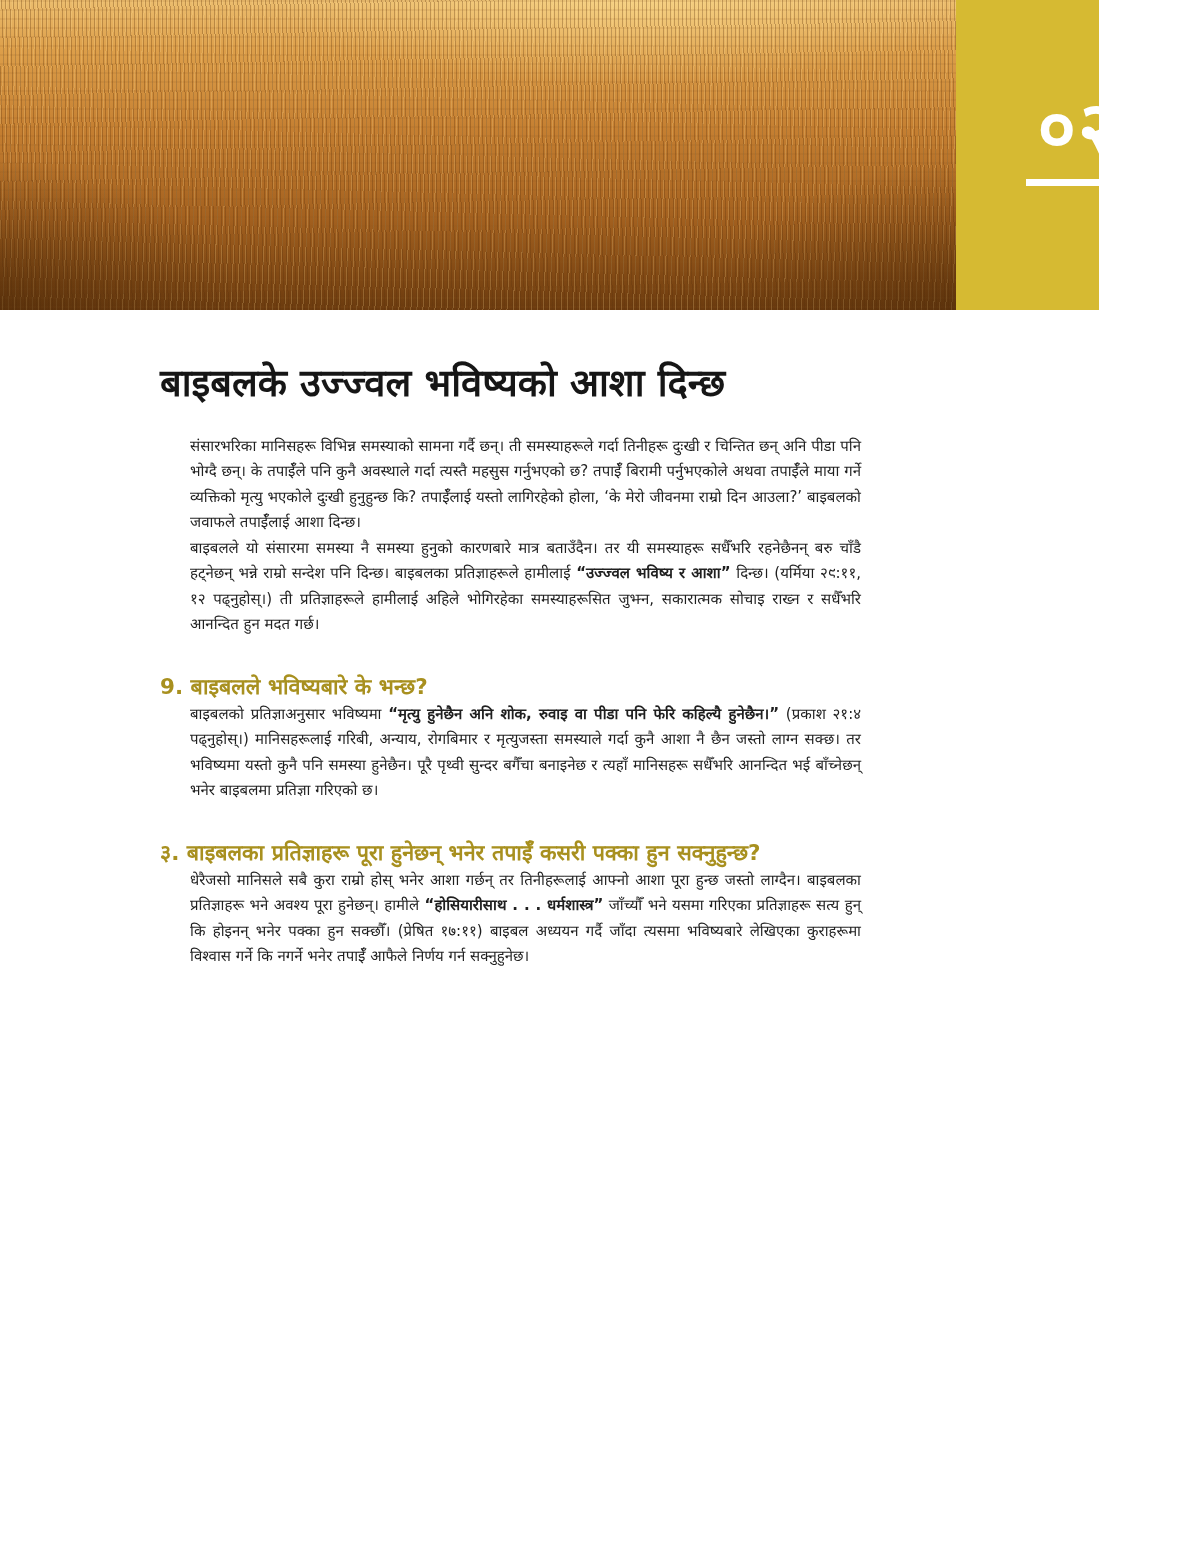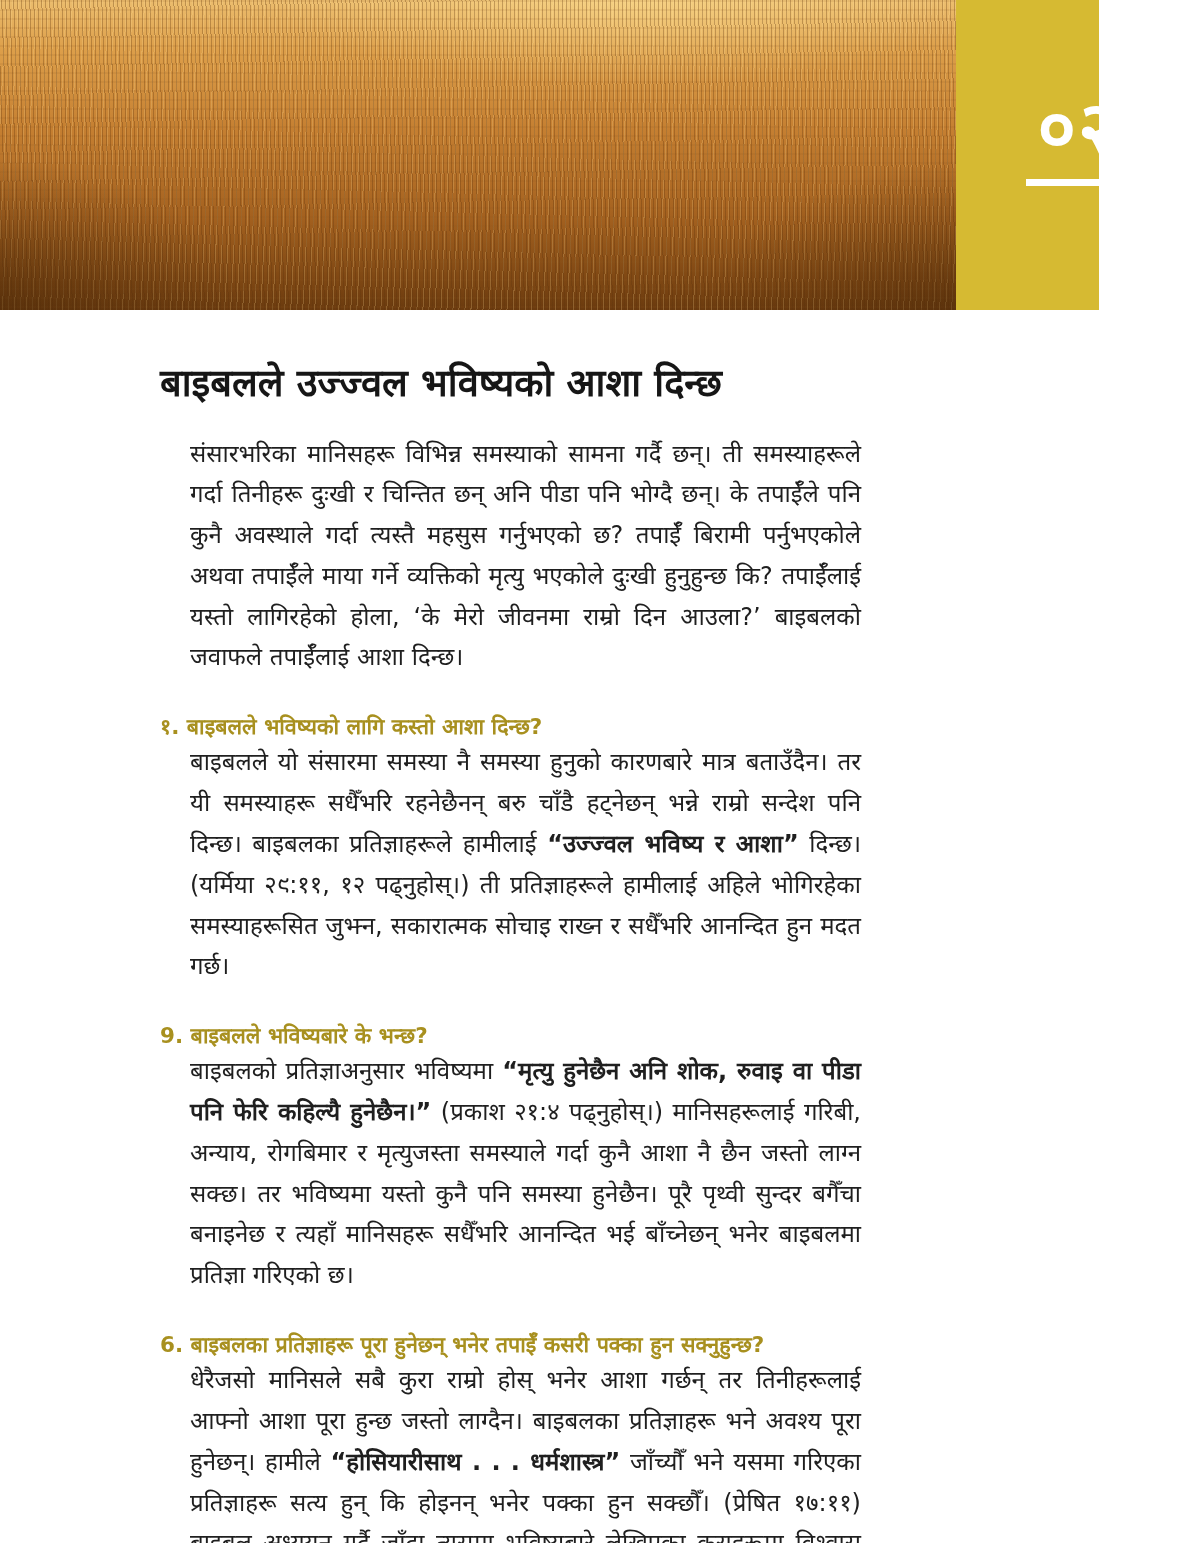--- a/index.html
+++ b/index.html
@@ -82,21 +82,21 @@
   }
 
   
   .content{padding:50px 238px 0 160px;}
   h1.title{
     font-size:38px;line-height:1.25;font-weight:bold;color:#161616;
     letter-spacing:0;
   }
   p.body-par{
     margin-left:30px;
-    font-size:24px;line-height:1.70;
+    font-size:15px;line-height:1.70;
     text-align:justify;
     color:var(--text-color);
   }
   p.intro{margin-top:26px;}
   h2.q{
     margin-top:34px;
     font-size:21.5px;line-height:1.4;font-weight:bold;
     color:var(--heading-gold);
   }
   section p.body-par{}
@@ -118,33 +118,32 @@
       <div class="layer field-vignette"></div>
     </div>
     <div class="page-badge">
       <div class="badge-number">०२</div>
       <div class="badge-rule"></div>
     </div>
   </header>
 
   <main class="content">
 
-    <h1 class="title">बाइबलले उज्ज्वल भविष्यको आशा दिन्छ</h1>
+    <h1 class="title">बाइबलके उज्ज्वल भविष्यको आशा दिन्छ</h1>
 
     <p class="body-par intro">संसारभरिका मानिसहरू विभिन्न समस्याको सामना गर्दै छन्। ती समस्याहरूले गर्दा तिनीहरू दुःखी र चिन्तित छन् अनि पीडा पनि भोग्दै छन्। के तपाईँले पनि कुनै अवस्थाले गर्दा त्यस्तै महसुस गर्नुभएको छ? तपाईँ बिरामी पर्नुभएकोले अथवा तपाईँले माया गर्ने व्यक्तिको मृत्यु भएकोले दुःखी हुनुहुन्छ कि? तपाईँलाई यस्तो लागिरहेको होला, ‘के मेरो जीवनमा राम्रो दिन आउला?’ बाइबलको जवाफले तपाईँलाई आशा दिन्छ।</p>
 
     <section>
-      <h2 class="q">१. बाइबलले भविष्यको लागि कस्तो आशा दिन्छ?</h2>
       <p class="body-par"><span>बाइबलले यो संसारमा समस्या नै समस्या हुनुको कारणबारे मात्र बताउँदैन। तर यी समस्याहरू सधैँभरि रहनेछैनन् बरु चाँडै हट्नेछन् भन्ने राम्रो सन्देश पनि दिन्छ। बाइबलका प्रतिज्ञाहरूले हामीलाई </span><span class="b">“उज्ज्वल भविष्य र आशा”</span><span> दिन्छ। (यर्मिया २९:११, १२ पढ्नुहोस्।) ती प्रतिज्ञाहरूले हामीलाई अहिले भोगिरहेका समस्याहरूसित जुझ्न, सकारात्मक सोचाइ राख्न र सधैँभरि आनन्दित हुन मदत गर्छ।</span></p>
     </section>
 
     <section>
       <h2 class="q">9. बाइबलले भविष्यबारे के भन्छ?</h2>
       <p class="body-par"><span>बाइबलको प्रतिज्ञाअनुसार भविष्यमा </span><span class="b">“मृत्यु हुनेछैन अनि शोक, रुवाइ वा पीडा पनि फेरि कहिल्यै हुनेछैन।”</span><span> (प्रकाश २१:४ पढ्नुहोस्।) मानिसहरूलाई गरिबी, अन्याय, रोगबिमार र मृत्युजस्ता समस्याले गर्दा कुनै आशा नै छैन जस्तो लाग्न सक्छ। तर भविष्यमा यस्तो कुनै पनि समस्या हुनेछैन। पूरै पृथ्वी सुन्दर बगैँचा बनाइनेछ र त्यहाँ मानिसहरू सधैँभरि आनन्दित भई बाँच्नेछन् भनेर बाइबलमा प्रतिज्ञा गरिएको छ।</span></p>
     </section>
 
     <section>
-      <h2 class="q">6. बाइबलका प्रतिज्ञाहरू पूरा हुनेछन् भनेर तपाईँ कसरी पक्का हुन सक्नुहुन्छ?</h2>
+      <h2 class="q">३. बाइबलका प्रतिज्ञाहरू पूरा हुनेछन् भनेर तपाईँ कसरी पक्का हुन सक्नुहुन्छ?</h2>
       <p class="body-par"><span>धेरैजसो मानिसले सबै कुरा राम्रो होस् भनेर आशा गर्छन् तर तिनीहरूलाई आफ्नो आशा पूरा हुन्छ जस्तो लाग्दैन। बाइबलका प्रतिज्ञाहरू भने अवश्य पूरा हुनेछन्। हामीले </span><span class="b">“होसियारीसाथ . . . धर्मशास्त्र”</span><span> जाँच्यौँ भने यसमा गरिएका प्रतिज्ञाहरू सत्य हुन् कि होइनन् भनेर पक्का हुन सक्छौँ। (प्रेषित १७:११) बाइबल अध्ययन गर्दै जाँदा त्यसमा भविष्यबारे लेखिएका कुराहरूमा विश्वास गर्ने कि नगर्ने भनेर तपाईँ आफैले निर्णय गर्न सक्नुहुनेछ।</span></p>
     </section>
 
   </main>
 </div>
 
 </body></html>

